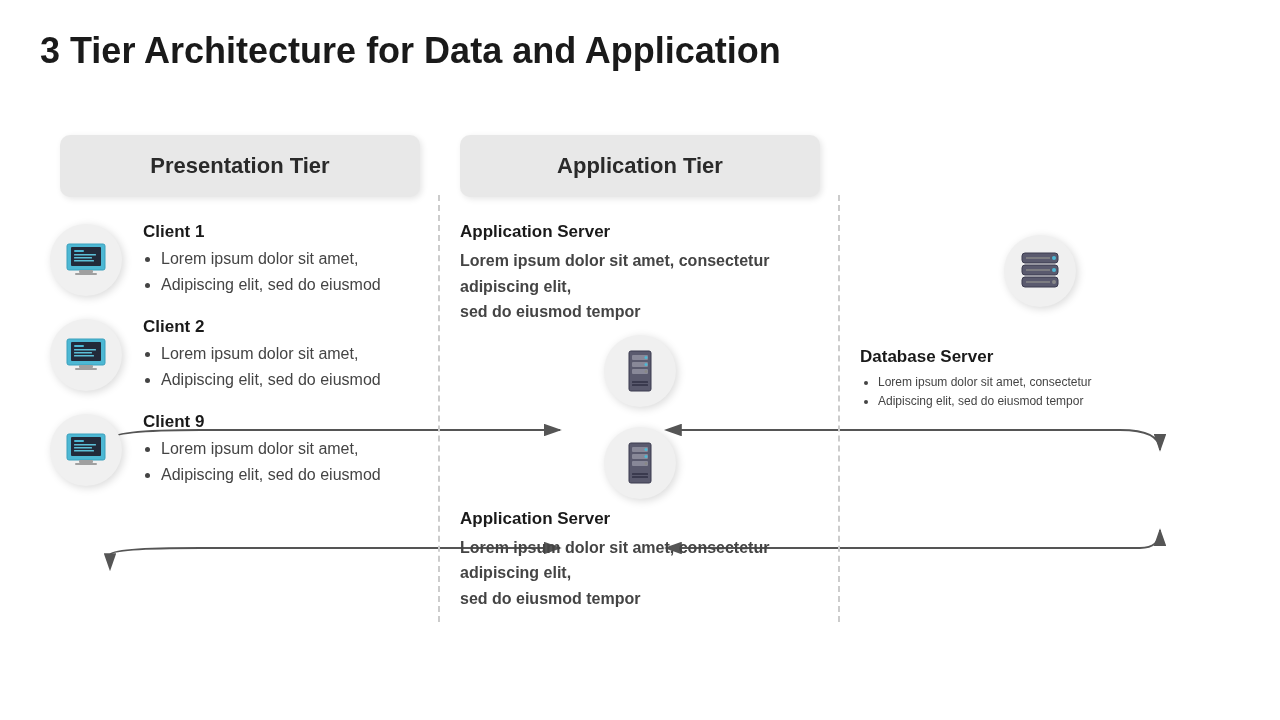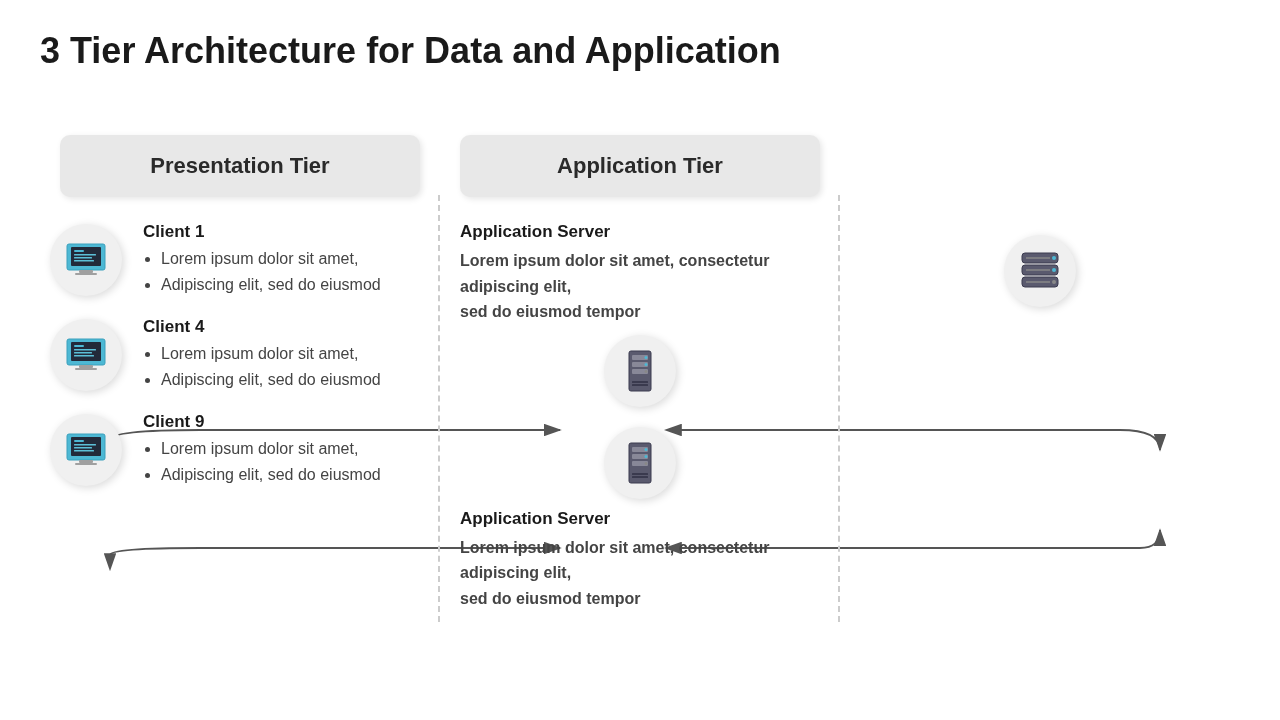--- a/index.html
+++ b/index.html
@@ -240,21 +240,21 @@
             <rect x="6" y="5" width="30" height="19" rx="1" fill="#222a3a"></rect>
             <rect x="14" y="28" width="14" height="3" rx="1" fill="#a0a0a0"></rect>
             <rect x="10" y="31" width="22" height="2" rx="1" fill="#a0a0a0"></rect>
             <rect x="9" y="8" width="10" height="2" rx="1" fill="#4db8d4"></rect>
             <rect x="9" y="12" width="22" height="1.5" rx="0.5" fill="#5cc0d8"></rect>
             <rect x="9" y="15" width="18" height="1.5" rx="0.5" fill="#5cc0d8"></rect>
             <rect x="9" y="18" width="20" height="1.5" rx="0.5" fill="#5cc0d8"></rect>
           </svg>
         </div>
         <div class="client-text">
-          <h3>Client 4</h3>
+          <h3>Client 2</h3>
           <ul>
             <li>Lorem ipsum dolor sit amet,</li>
             <li>Adipiscing elit, sed do eiusmod</li>
           </ul>
         </div>
       </div>
 
       <div class="client-item">
         <div class="circle-icon monitor-icon">
           <svg viewBox="0 0 42 36" xmlns="http://www.w3.org/2000/svg">
@@ -340,16 +340,23 @@
           <line x1="8" y1="7" x2="32" y2="7" stroke="#888" stroke-width="1.5"></line>
           <line x1="8" y1="19" x2="32" y2="19" stroke="#888" stroke-width="1.5"></line>
           <line x1="8" y1="31" x2="32" y2="31" stroke="#888" stroke-width="1.5"></line>
 
           <circle cx="36" cy="7" r="2" fill="#4db8d4"></circle>
           <circle cx="36" cy="19" r="2" fill="#4db8d4"></circle>
           <circle cx="36" cy="31" r="2" fill="#888"></circle>
         </svg>
       </div>
 
+      <div class="data-server-block">
+        <h3>Database Server</h3>
+        <ul>
+          <li>Lorem ipsum dolor sit amet, consectetur</li>
+          <li>Adipiscing elit, sed do eiusmod tempor</li>
+        </ul>
+      </div>
     </div>
 
   </div>
 </div>
 
 </body></html>

